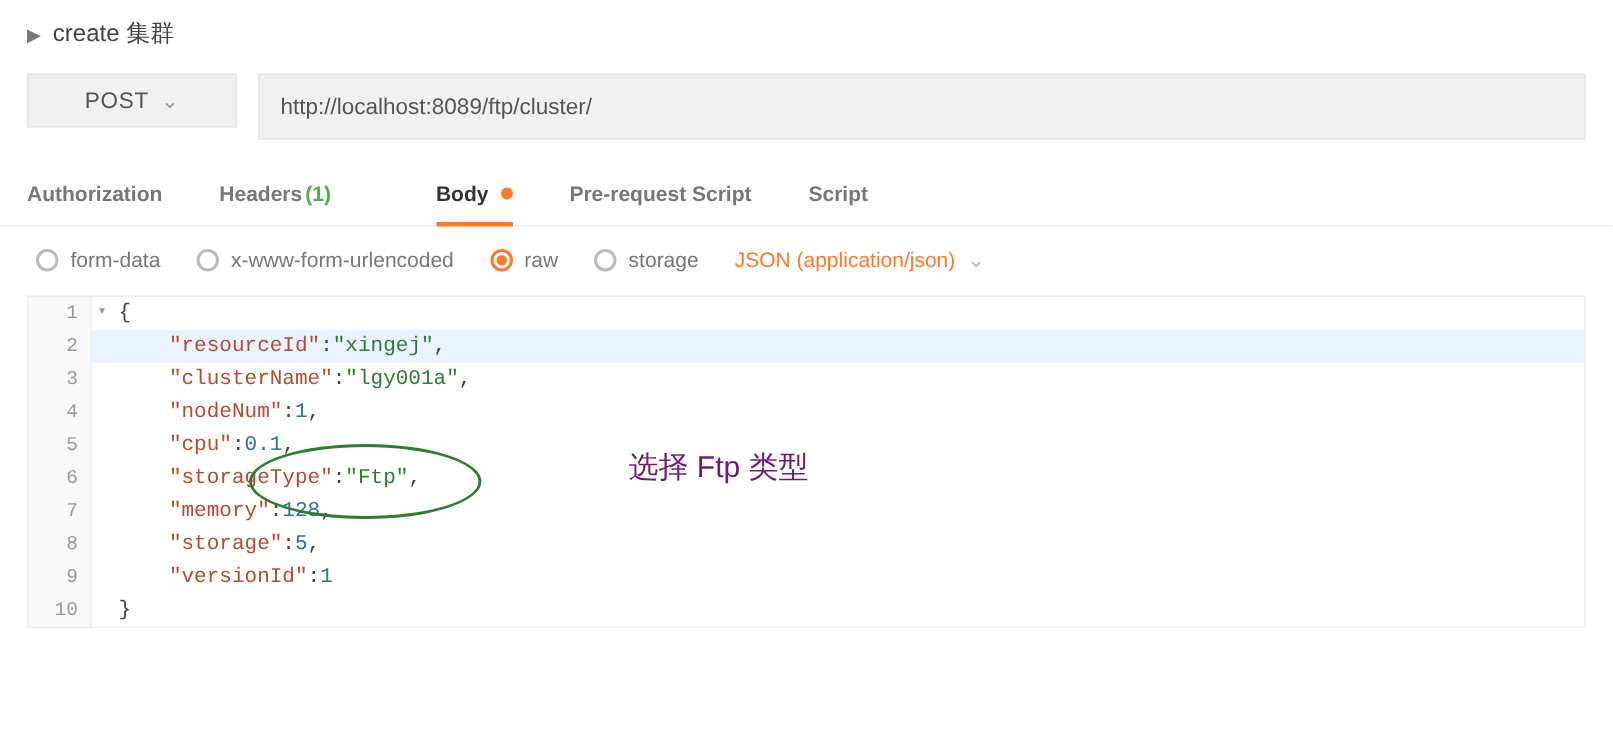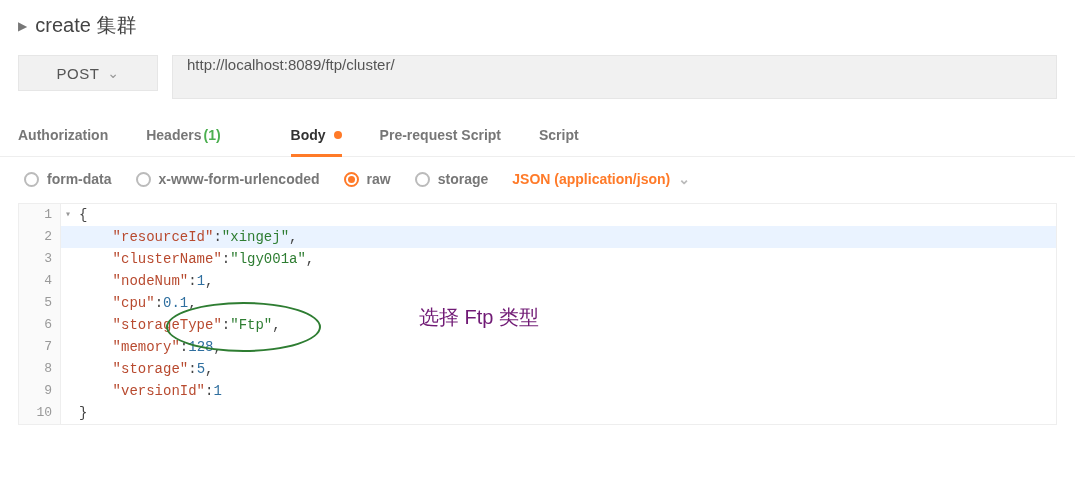--- a/index.html
+++ b/index.html
@@ -14,21 +14,21 @@
     display: flex;
     align-items: center;
     padding: 12px 18px 16px 18px;
     gap: 8px;
   }
   .header-bar .caret {
     font-size: 12px;
     color: #777;
   }
   .header-bar .title {
-    font-size: 20px;
+    font-size: 16px;
     color: #444;
   }
   .request-row {
     display: flex;
     align-items: stretch;
     gap: 14px;
     padding: 0 18px 14px 18px;
   }
   .method-box {
     flex: 0 0 140px;
@@ -42,21 +42,21 @@
     color: #555;
     font-size: 15px;
     letter-spacing: 0.5px;
   }
   .method-box .chev { font-size: 14px; color: #999; }
   .url-box {
     flex: 1 1 auto;
     background: #f1f1f1;
     border: 1px solid #e6e6e6;
     display: flex;
-    align-items: flex-start;
+    align-items: center;
     padding: 0 14px;
     height: 44px;
     color: #555;
     font-size: 15px;
   }
   .tabs-row {
     display: flex;
     align-items: center;
     gap: 38px;
     padding: 0 18px;
@@ -85,21 +85,20 @@
   .dot {
     width: 8px; height: 8px; border-radius: 50%;
     background: #ff7a28;
     margin-left: 8px;
   }
   .body-options {
     display: flex;
     align-items: center;
     gap: 24px;
     padding: 14px 18px 8px 24px;
-    font-weight: bold;
   }
   .radio-opt {
     display: flex;
     align-items: center;
     gap: 8px;
     color: #777;
     cursor: pointer;
   }
   .radio-circle {
     width: 15px; height: 15px;

